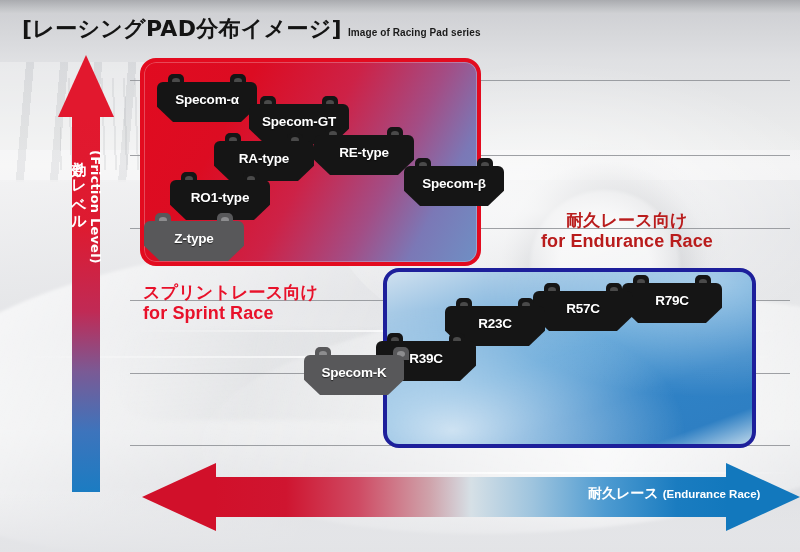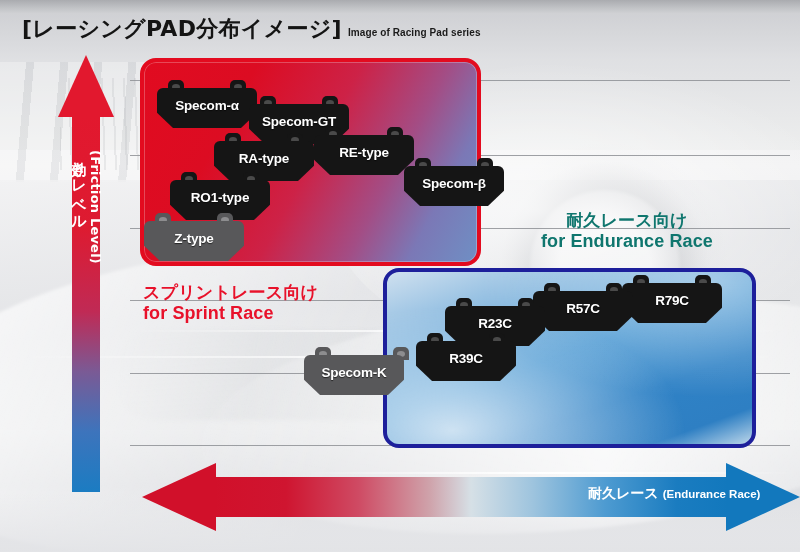--- a/index.html
+++ b/index.html
@@ -98,21 +98,21 @@
     font-size:13.5px;letter-spacing:-.2px;white-space:nowrap;z-index:3;
     text-shadow:0 1px 1px rgba(0,0,0,.6);}
   .pad.gray .body,.pad.gray .tab{background:#58585a;}
   .pad.gray .tab i{background:#8d8d8f;}
 
   
   .cap{position:absolute;font-weight:bold;line-height:1.15;white-space:nowrap;}
   .cap .jp{font-family:"DejaVu Sans","Liberation Sans",sans-serif;font-size:17px;letter-spacing:.2px;}
   .cap .en{font-size:18px;letter-spacing:.1px;}
   .cap-sprint{left:143px;top:283px;color:#e8112a;}
-  .cap-endur{left:541px;top:211px;color:#0f766e;text-align:center;}
+  .cap-endur{left:541px;top:211px;color:#b91c1c;text-align:center;}
 
   
   .h-arrow{position:absolute;left:142px;top:463px;width:658px;height:68px;}
   .h-arrow .bar{position:absolute;left:72px;top:14px;width:514px;height:40px;
     background:linear-gradient(90deg,#d1102a 0%,#cf1530 14%,#cf4a63 28%,#cfa3ab 42%,#d6e0e6 50%,#9ec4de 62%,#4e9bd1 76%,#1a7cc0 90%,#1278bd 100%);}
   .h-arrow .head-l{position:absolute;left:0;top:0;width:0;height:0;
     border-top:34px solid transparent;border-bottom:34px solid transparent;border-right:74px solid #d1102a;}
   .h-arrow .head-r{position:absolute;right:0;top:0;width:0;height:0;
     border-top:34px solid transparent;border-bottom:34px solid transparent;border-left:74px solid #1278bd;}
   .h-lab{position:absolute;top:22px;display:flex;align-items:baseline;gap:4px;color:#fff;font-weight:bold;white-space:nowrap;}
@@ -163,21 +163,21 @@
   <div class="v-arrow">
     <div class="v-head"></div>
     <div class="v-shaft"></div>
     <div class="v-label">
       <span>効きレベル</span>
       <span class="en">(Friction Level)</span>
     </div>
   </div>
 
   <div id="pads">
-      <div class="pad" style="left: 157px; top: 80px; text-align: center;">
+      <div class="pad" style="left: 157px; top: 74px; text-align: center;">
         <div class="tab l">
           <i></i>
         </div>
         <div class="tab r">
           <i></i>
         </div>
         <div class="body"></div>
         <div class="txt">Specom-α</div>
       </div>
       <div class="pad" style="left: 249px; top: 96px;">
@@ -263,21 +263,21 @@
       <div class="pad" style="left: 445px; top: 298px;">
         <div class="tab l">
           <i></i>
         </div>
         <div class="tab r">
           <i></i>
         </div>
         <div class="body"></div>
         <div class="txt">R23C</div>
       </div>
-      <div class="pad" style="left: 416px; top: 333px;">
+      <div class="pad" style="left: 376px; top: 333px;">
         <div class="tab l">
           <i></i>
         </div>
         <div class="tab r">
           <i></i>
         </div>
         <div class="body"></div>
         <div class="txt">R39C</div>
       </div>
       <div class="pad gray" style="left: 304px; top: 347px; padding-left: 16px;">

